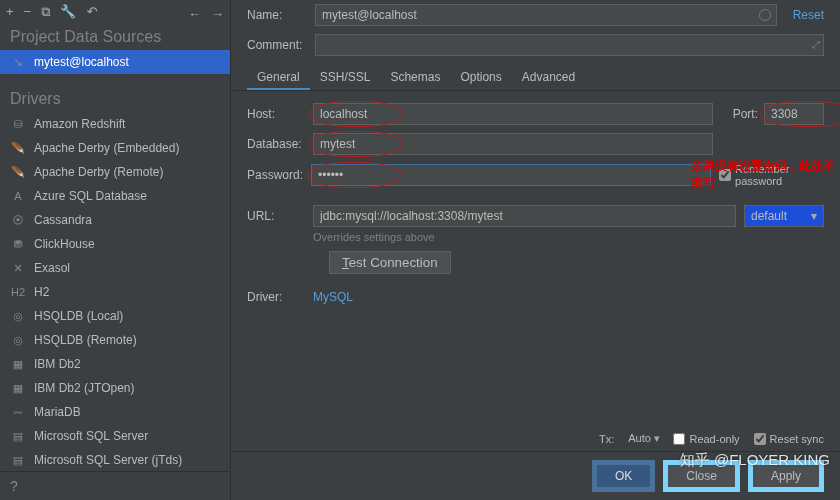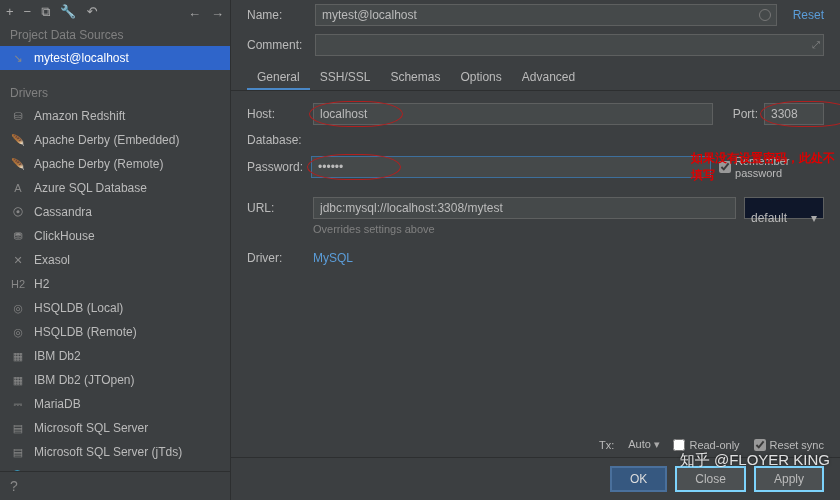--- a/index.html
+++ b/index.html
@@ -2,21 +2,21 @@
 <html><head>
 <meta charset="utf-8">
 <style>
 * { margin: 0; padding: 0; box-sizing: border-box; font-family: -apple-system, "Segoe UI", Arial, sans-serif; }
 body { background: #3c3f41; color: #bbb; font-size: 12px; width: 840px; height: 500px; overflow: hidden; display: flex; }
 .sidebar { width: 240px; background: #3c3f41; display: flex; flex-direction: column; border-right: 1px solid #2d2f30; }
 .toolbar { height: 24px; display: flex; align-items: center; padding: 0 6px; gap: 10px; color: #aaa; }
 .tb-left { display: flex; gap: 10px; }
 .tb-right { margin-left: auto; display: flex; gap: 10px; }
 .tb-btn { cursor: pointer; color: #aaa; font-size: 13px; }
-.section-hdr { padding: 4px 10px; color: #808080; font-size: 12px; }
+.section-hdr { padding: 4px 10px; color: #808080; font-size: 16px; }
 .ds-item { display: flex; align-items: center; gap: 8px; padding: 4px 10px; background: #2f65ca; color: #fff; }
 .drv-item { display: flex; align-items: center; gap: 8px; padding: 4px 10px; color: #bbb; cursor: pointer; }
 .drv-icon { width: 16px; height: 16px; display: flex; align-items: center; justify-content: center; color: #888; font-size: 11px; }
 .drivers-list { flex: 1; overflow: hidden; }
 .help { padding: 6px 10px; color: #888; font-size: 14px; border-top: 1px solid #2d2f30; }
 .main { flex: 1; display: flex; flex-direction: column; justify-content: center; }
 .form-row { display: flex; align-items: center; padding: 4px 16px; gap: 8px; }
 .lbl { width: 60px; color: #bbb; }
 .input { background: #45494a; border: 1px solid #5e6060; color: #bbb; padding: 3px 6px; font-size: 12px; height: 22px; }
 .name-input { flex: 1; position: relative; }
@@ -32,30 +32,30 @@
 .port-group { display: flex; align-items: center; gap: 6px; }
 .port-input { width: 60px; }
 .const-input { width: 400px; }
 .circled { position: relative; }
 .circled::after { content: ""; position: absolute; left: -4px; top: -2px; right: calc(100% - 90px); bottom: -2px; border: 1px solid #b02020; border-radius: 50%/60%; pointer-events: none; }
 .pw-row { position: relative; }
 .pw-note { position: absolute; left: 460px; color: #d00; font-weight: bold; font-size: 12px; }
 .pw-input { border: 1px solid #3d6f9c; }
 .remember { display: flex; align-items: center; gap: 4px; font-size: 11px; color: #bbb; }
 .remember input { accent-color: #999; }
-.dd { background: #0f172a; border: 1px solid #5e6060; color: #bbb; padding: 13px 20px 2px 6px; height: 22px; position: relative; width: 80px; }
+.dd { background: #1d4ed8; border: 1px solid #5e6060; color: #bbb; padding: 3px 20px 2px 6px; height: 22px; position: relative; width: 80px; }
 .dd::after { content: "▾"; position: absolute; right: 6px; color: #aaa; }
 .override { color: #808080; font-size: 11px; padding: 0 16px 4px 82px; }
 .test-btn { background: #4c5052; border: 1px solid #5e6060; color: #bbb; padding: 3px 12px; margin: 4px 0 4px 82px; cursor: pointer; }
 .link { color: #5b9dd9; cursor: pointer; }
 .spacer { flex: 1; }
 .bottom-opts { display: flex; align-items: center; justify-content: flex-end; gap: 14px; padding: 6px 16px; font-size: 11px; }
 .auto-dd::after { content: " ▾"; color: #aaa; }
 .bottom-btns { display: flex; justify-content: flex-end; gap: 8px; padding: 8px 16px; border-top: 1px solid #2d2f30; position: relative; }
-.btn { background: #4c5052; border: 2px solid #7dd3fc; color: #bbb; padding: 4px 18px; cursor: pointer; font-size: 12px; }
+.btn { background: #4c5052; border: 5px solid #7dd3fc; color: #bbb; padding: 4px 18px; cursor: pointer; font-size: 12px; }
 .btn.primary { background: #365880; border-color: #4a709c; color: #ddd; }
 .watermark { position: absolute; right: 10px; bottom: 30px; color: rgba(255,255,255,0.85); font-size: 15px; font-weight: 500; pointer-events: none; text-shadow: 0 0 3px rgba(0,0,0,0.5); }
 .chk { width: 12px; height: 12px; }
 .underline { text-decoration: underline; }
 </style>
 </head>
 <body>
 
 <div class="sidebar">
   <div class="toolbar">
@@ -181,20 +181,23 @@
     <div class="port-group">
       <span>Port:</span>
       <span class="circled" style="position:relative">
         <input class="input port-input" value="3308" style="">
       </span>
     </div>
   </div>
 
   <div class="field-row">
     <span class="field-lbl">Database:</span>
+    <span class="circled" style="position:relative">
+      <input class="input const-input" value="mytest" style="">
+    </span>
   </div>
 
 
   <div class="field-row pw-row">
     <span class="field-lbl">Password:</span>
     <span class="circled" style="position:relative">
       <input class="input const-input pw-input" value="••••••" style="">
     </span>
     <span class="pw-note">如果没有设置密码，此处不填写</span>
     <label class="remember" style="margin-left:auto">
@@ -204,20 +207,23 @@
   </div>
 
   <div style="height:10px"></div>
 
   <div class="field-row url-row">
     <span class="field-lbl">URL:</span>
     <input class="input" style="width: 423px;" value="jdbc:mysql://localhost:3308/mytest">
     <div class="dd">default</div>
   </div>
   <div class="override">Overrides settings above</div>
+  <div style="padding-left:16px">
+    <button class="test-btn"><span class="underline">T</span>est Connection</button>
+  </div>
 
   <div style="height:8px"></div>
 
   <div class="field-row">
     <span class="field-lbl">Driver:</span>
     <span class="link">MySQL</span>
   </div>
 
   <div class="spacer"></div>
 

